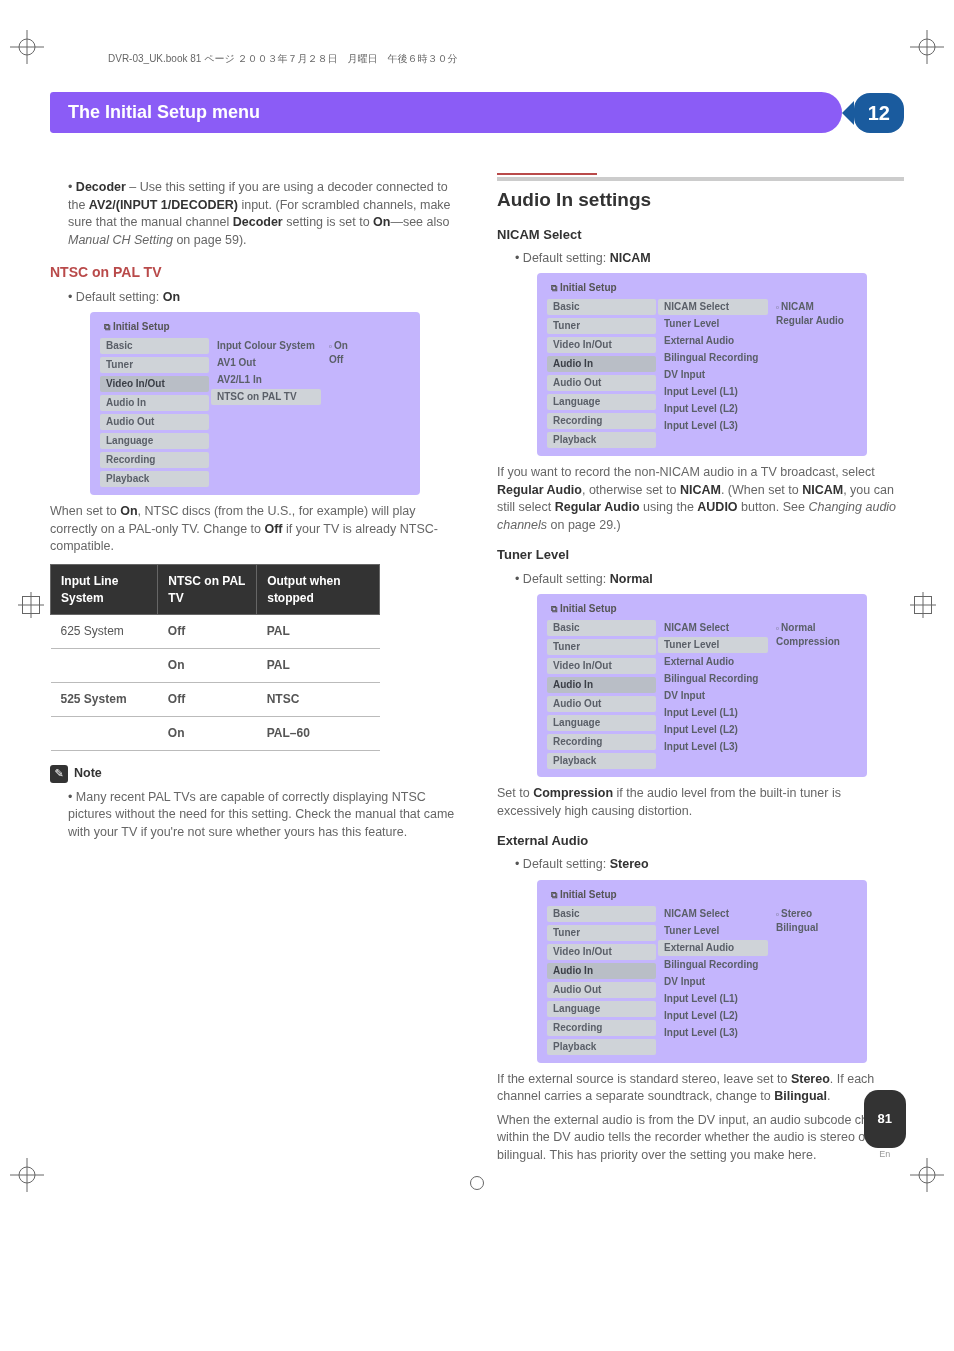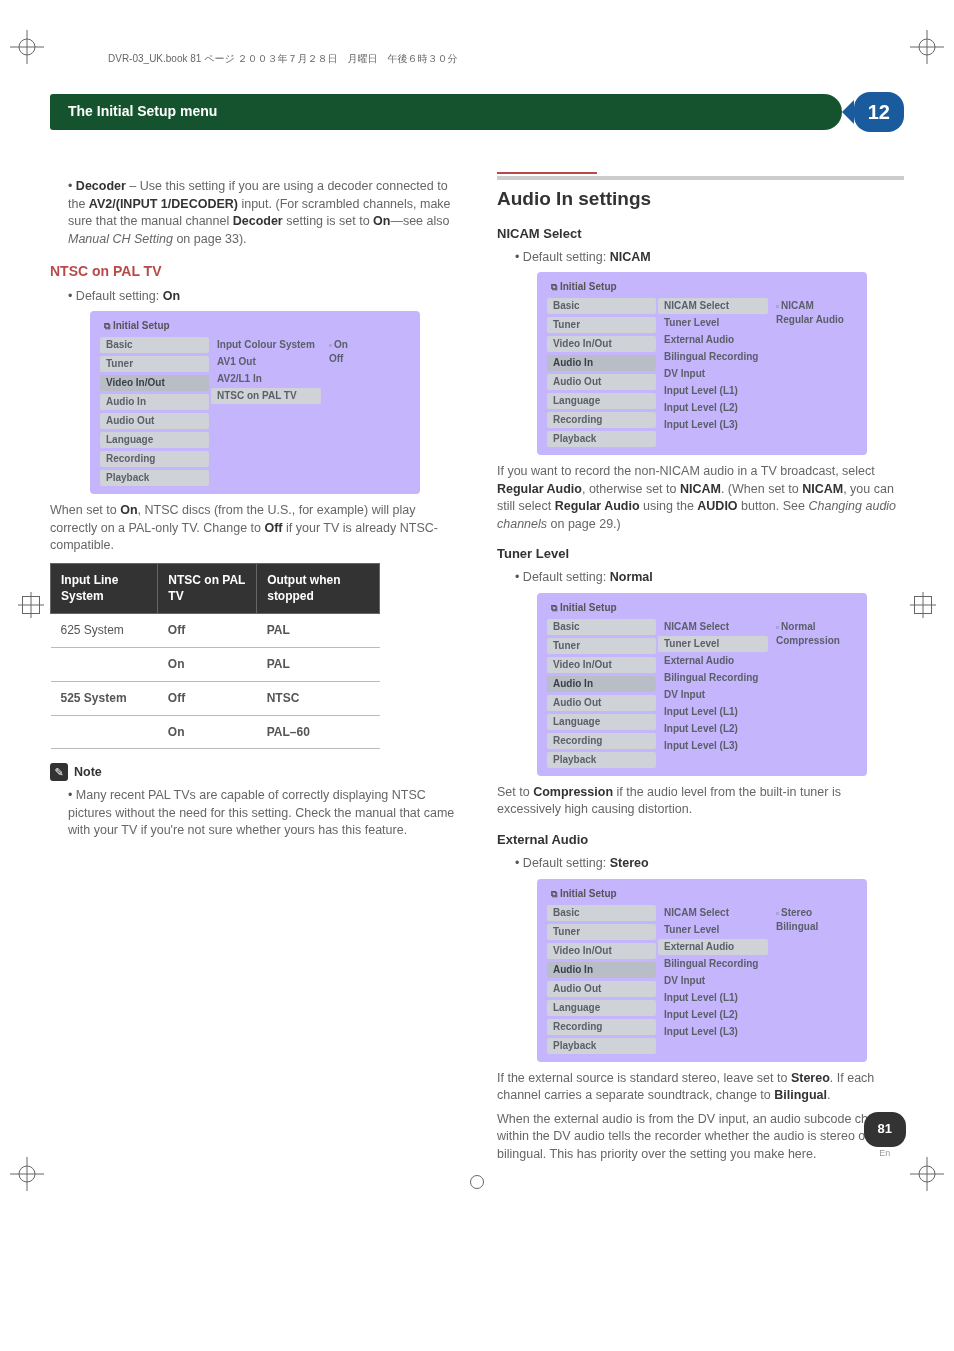--- a/index.html
+++ b/index.html
@@ -9,22 +9,22 @@
     color: #555;
     width: 954px;
     position: relative;
     padding: 40px 50px 40px 50px;
     font-size: 12.5px;
     line-height: 1.4;
   }
   .book-line { font-size:10px; color:#666; margin:12px 0 26px 58px; }
   .chapter-bar { display:flex; align-items:center; margin-bottom:40px; }
   .chapter-title {
-    background:#14532d; color:#fff; font-weight:bold;
-    padding:8px 18px; font-size:14px; border-radius:4px 24px 24px 4px;
+    background:#8b5cf6; color:#fff; font-weight:bold;
+    padding:8px 18px; font-size:18px; border-radius:4px 24px 24px 4px;
     flex:1; position:relative;
   }
   .chapter-num-box {
     background:#1a5b9e; color:#fff; font-weight:bold; font-size:20px;
     border-radius:16px; padding:6px 14px; margin-left:12px;
     position:relative;
   }
   .chapter-num-box::before {
     content:""; position:absolute; left:-24px; top:50%; transform:translateY(-50%);
     border:12px solid transparent; border-right-color:#1a5b9e;
@@ -66,21 +66,21 @@
   .menu-shot .rlist .ritem.sel::before { content:"▫ "; font-size:8px; }
   .tbl { width:330px; border-collapse:collapse; margin:8px 0 14px; font-size:12px; }
   .tbl th { background:#333; color:#fff; text-align:left; padding:8px 10px; font-size:12px; border:1px solid #666; vertical-align:top; }
   .tbl td { padding:8px 10px; border-bottom:1px solid #bbb; color:#555; font-weight:bold; }
   .note-head { display:flex; align-items:center; gap:6px; margin:8px 0 2px; }
   .note-icon { width:18px; height:18px; background:#333; border-radius:3px; display:inline-flex; align-items:center; justify-content:center; color:#fff; font-size:11px; }
   .note-label { font-weight:bold; color:#333; }
   b { color:#333; font-weight:bold; }
   i { font-style:italic; }
   .pg-box { position:absolute; right:48px; bottom:50px; text-align:center; }
-  .pg-num { background:#333; color:#fff; font-weight:bold; border-radius:14px; padding:8px 14px; display:inline-block; font-size:13px; }
+  .pg-num { background:#333; color:#fff; font-weight:bold; border-radius:14px; padding:20px 14px; display:inline-block; font-size:13px; }
   .pg-lang { font-size:9px; color:#999; }
   .swirl { position:absolute; width:34px; height:34px; }
   .swirl.tl { top:30px; left:10px; }
   .swirl.tr { top:30px; right:10px; }
   .swirl.bl { bottom:18px; left:10px; }
   .swirl.br { bottom:18px; right:10px; }
   .reg-mark { position:absolute; width:18px; height:18px; border:1px solid #666; top:50%; transform:translateY(-50%); }
   .reg-mark.left { left:22px; }
   .reg-mark.right { right:22px; }
   .reg-mark::before, .reg-mark::after { content:""; position:absolute; background:#666; }
@@ -120,21 +120,21 @@
 <div class="chapter-bar">
   <div class="chapter-title">The Initial Setup menu</div>
   <div class="chapter-num-box">12</div>
 </div>
 
 <div class="cols">
 
   <div class="col">
     <ul class="bul">
         <li class="body-text">
-      <b>Decoder</b><span> – Use this setting if you are using a decoder connected to the </span><b>AV2/(INPUT 1/DECODER)</b><span> input. (For scrambled channels, make sure that the manual channel </span><b>Decoder</b><span> setting is set to </span><b>On</b><span>—see also </span><i>Manual CH Setting</i><span> on page 33).</span>
+      <b>Decoder</b><span> – Use this setting if you are using a decoder connected to the </span><b>AV2/(INPUT 1/DECODER)</b><span> input. (For scrambled channels, make sure that the manual channel </span><b>Decoder</b><span> setting is set to </span><b>On</b><span>—see also </span><i>Manual CH Setting</i><span> on page 59).</span>
     </li>
       </ul>
 
     <div class="heading-red">NTSC on PAL TV</div>
     <ul class="bul">
         <li class="body-text"><span>Default setting: </span><b>On</b></li>
       </ul>
 
     <div class="menu-shot">
       <div class="title"><span style="font-size:9px;">⧉ </span><span>Initial Setup</span></div>

